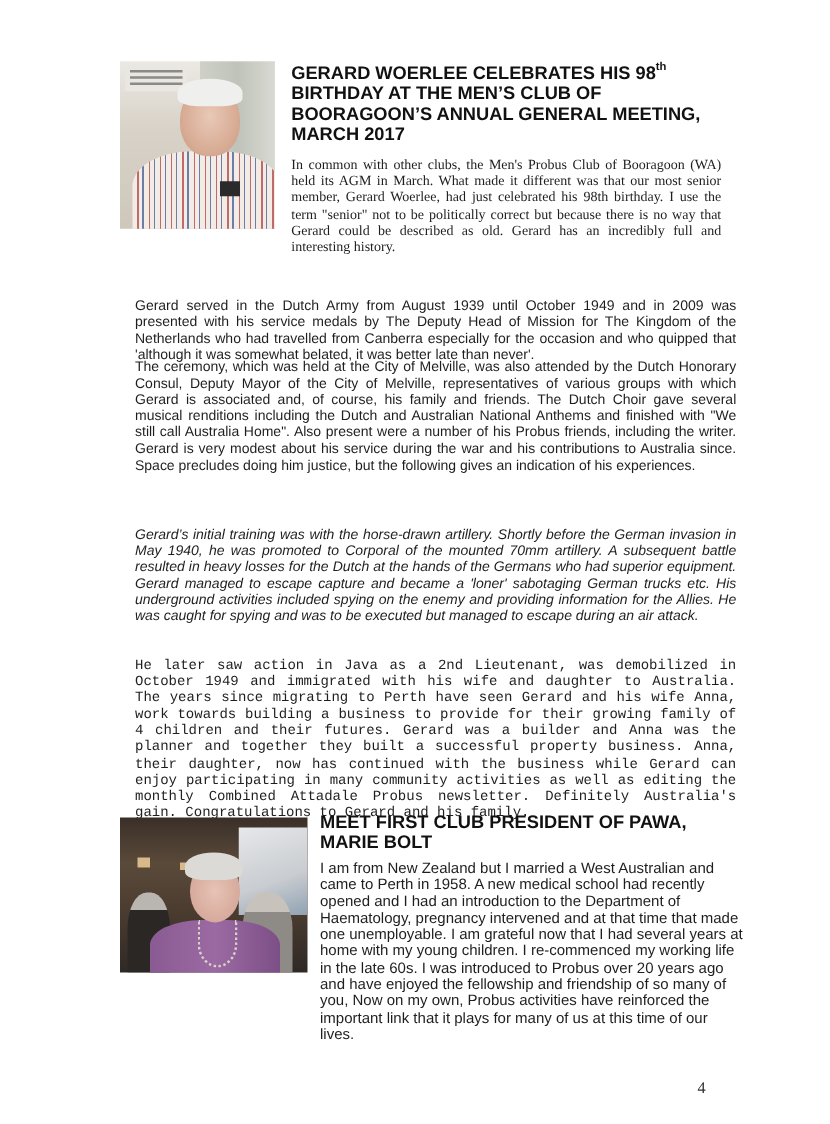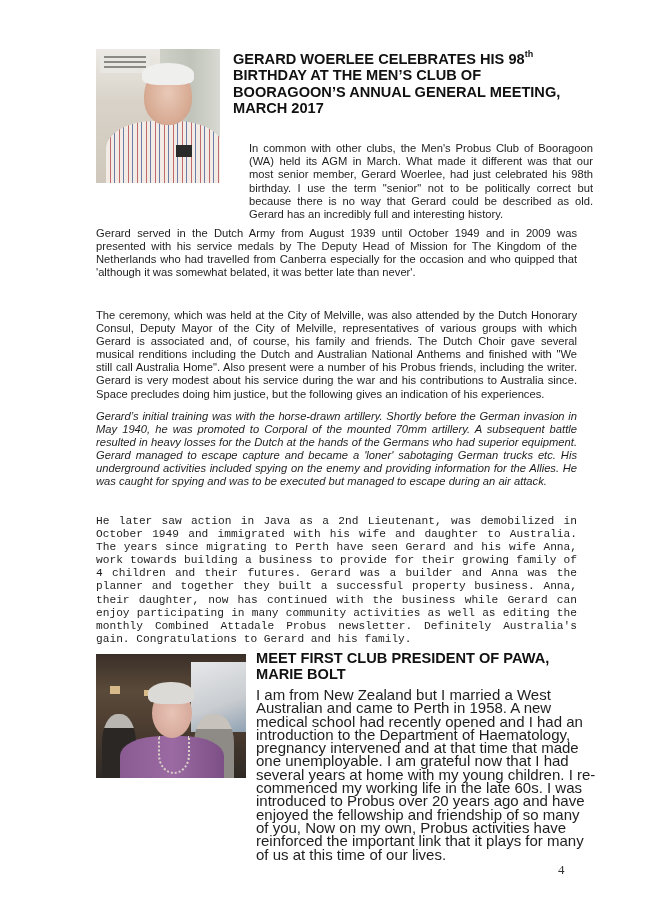--- a/index.html
+++ b/index.html
@@ -38,34 +38,34 @@
   .photo2 .hair { position:absolute; left:52px; top:28px; width:46px; height:22px; border-radius:50% 50% 30% 30%;
                   background:#dcdad6; }
   .photo2 .top { position:absolute; left:24px; top:82px; width:104px; height:50px; border-radius:40% 40% 0 0;
                  background: linear-gradient(90deg,#8a5a92,#9b6aa3 50%,#7c4f86); }
   .photo2 .beads { position:absolute; left:62px; top:82px; width:28px; height:36px; border:2px dotted #d8d2c8;
                    border-top:none; border-radius:0 0 50% 50%; }
 
   .h1 { position: absolute; left: 233px; top: 51px; width: 360px; margin: 0;
         font-weight: bold; font-size: 14.6px; line-height: 16.4px; color: #111; }
   .h1 sup { font-size: 9px; line-height: 0; position: relative; top: -1px; }
-  .intro { position: absolute; left: 233px; top: 126px; width: 344px; margin: 16px;
-           font-size: 11.2px; line-height: 13.2px; text-align: justify; color: #1e1e1e; }
+  .intro { position: absolute; left: 233px; top: 126px; width: 344px; margin: 0;
+           font-size: 11.2px; line-height: 13.2px; text-align: justify; color: #1e1e1e; font-family: Liberation Serif, serif; }
 
-  .body { position: absolute; left: 96px; width: 481px; margin: 0;
+  .body { position: absolute; left: 96px; width: 481px; margin: 12px;
           font-size: 11.2px; line-height: 13.1px; text-align: justify; color: #1e1e1e; }
   .p1 { top: 227px; }
-  .p2 { top: 309px; }
+  .p2 { top: 276px; }
   .p3 { top: 410px; font-style: italic; }
   .p4 { top: 515px; font-family: Liberation Mono, monospace; }
 
   .h2 { position: absolute; left: 256px; top: 650px; width: 340px; margin: 0;
         font-weight: bold; font-size: 14.6px; line-height: 16.4px; color: #111; }
   .marie { position: absolute; left: 256px; top: 688px; width: 340px; margin: 0;
-           font-size: 15px; line-height: 13.3px; color: #1e1e1e; }
+           font-size: 12px; line-height: 13.3px; color: #1e1e1e; }
 
   .pagenum { position: absolute; left: 558px; top: 862px; font-family: "Liberation Serif", serif;
              font-size: 13px; color: #333; }
 </style>
 </head>
 <body>
 
 <div class="page">
 
   <div class="photo1" title="Photo of Gerard Woerlee seated, wearing a striped shirt">

